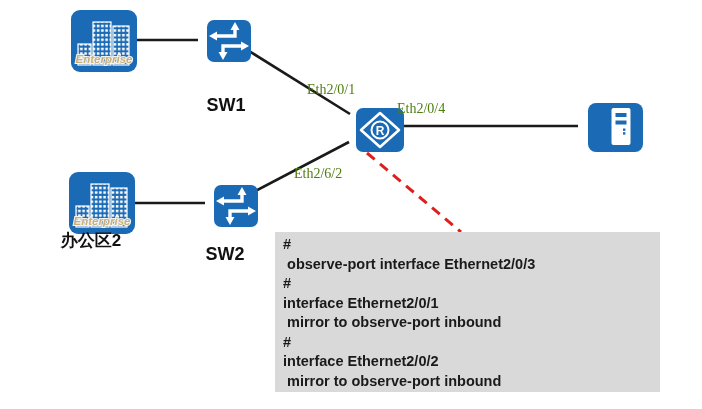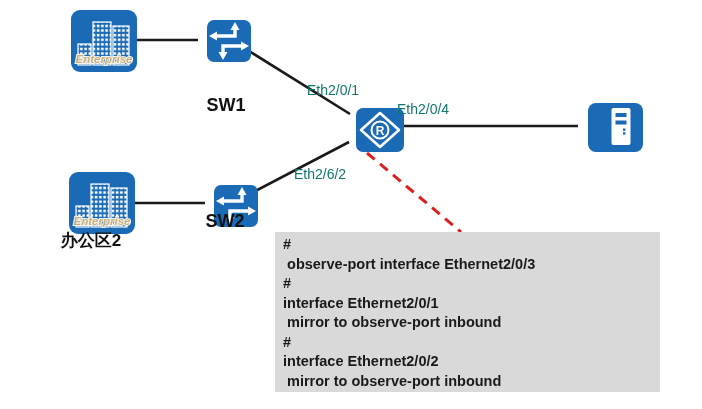--- a/index.html
+++ b/index.html
@@ -4,21 +4,21 @@
 <style>
   html,body{margin:0;padding:0;background:#ffffff;}
   body{font-family:"Liberation Sans","DejaVu Sans",sans-serif;}
   .canvas{position:relative;width:702px;height:409px;background:#fff;overflow:hidden;}
   .links{position:absolute;left:0;top:0;width:702px;height:409px;}
   .node-icon{position:absolute;padding-left:11px;}
   .node-label{position:absolute;color:#111;font-weight:700;font-size:17px;white-space:nowrap;}
   .node-label.center{text-align:center;}
   .dev-label{font-size:18px;}
   .router-label{font-size:19px;}
-  .port-label{position:absolute;color:#0f766e;font-size:14px;font-weight:400;white-space:nowrap;}
+  .port-label{position:absolute;color:#4d7c0f;font-size:14px;font-weight:400;white-space:nowrap;font-family:Liberation Serif, serif;}
   .config-box{position:absolute;left:275px;top:232px;width:385px;height:160px;background:var(--config-bg,#d9d9d9);}
   .config-box pre{margin:0;padding:3px 4px 0 8px;font-family:"Liberation Sans","DejaVu Sans",sans-serif;
                   font-size:14.5px;line-height:19.5px;font-weight:700;color:#1a1a1a;white-space:pre;}
   svg text{font-family:"Liberation Sans","DejaVu Sans",sans-serif;}
 </style>
 </head>
 <body>
 
 <div class="canvas">
 
@@ -74,21 +74,21 @@
     <svg width="44" height="42" viewBox="0 0 44 42">
       <rect x="0" y="0" width="44" height="42" rx="7" fill="var(--node-blue,#1a6ab5)"></rect>
       <path d="M9 16 H28 V9" stroke="#ffffff" stroke-width="3.4" fill="none"></path>
       <polygon points="2,16 10,11.5 10,20.5" fill="#ffffff"></polygon>
       <polygon points="28,2 23.5,10 32.5,10" fill="#ffffff"></polygon>
       <path d="M35 26 H16 V33" stroke="#ffffff" stroke-width="3.4" fill="none"></path>
       <polygon points="42,26 34,21.5 34,30.5" fill="#ffffff"></polygon>
       <polygon points="16,40 11.5,32 20.5,32" fill="#ffffff"></polygon>
     </svg>
   </div>
-  <div class="node-label center dev-label" style="left:193px;top:211px;width:64px;">SW2</div>
+  <div class="node-label center dev-label" style="left:193px;top:244px;width:64px;">SW2</div>
 
   <div class="node-icon" style="left:345px;top:108px;width:48px;height:44px;">
     <svg width="48" height="44" viewBox="0 0 48 44">
       <rect x="0" y="0" width="48" height="44" rx="7" fill="var(--node-blue,#1a6ab5)"></rect>
       <polygon points="24,5 43,22 24,39 5,22" fill="none" stroke="#ffffff" stroke-width="2.6" stroke-linejoin="round"></polygon>
       <circle cx="24" cy="22" r="8.5" fill="var(--node-blue,#1a6ab5)" stroke="#ffffff" stroke-width="2"></circle>
       <text x="24" y="26.5" text-anchor="middle" font-size="12" font-weight="700" fill="#ffffff">R</text>
     </svg>
   </div>
 

